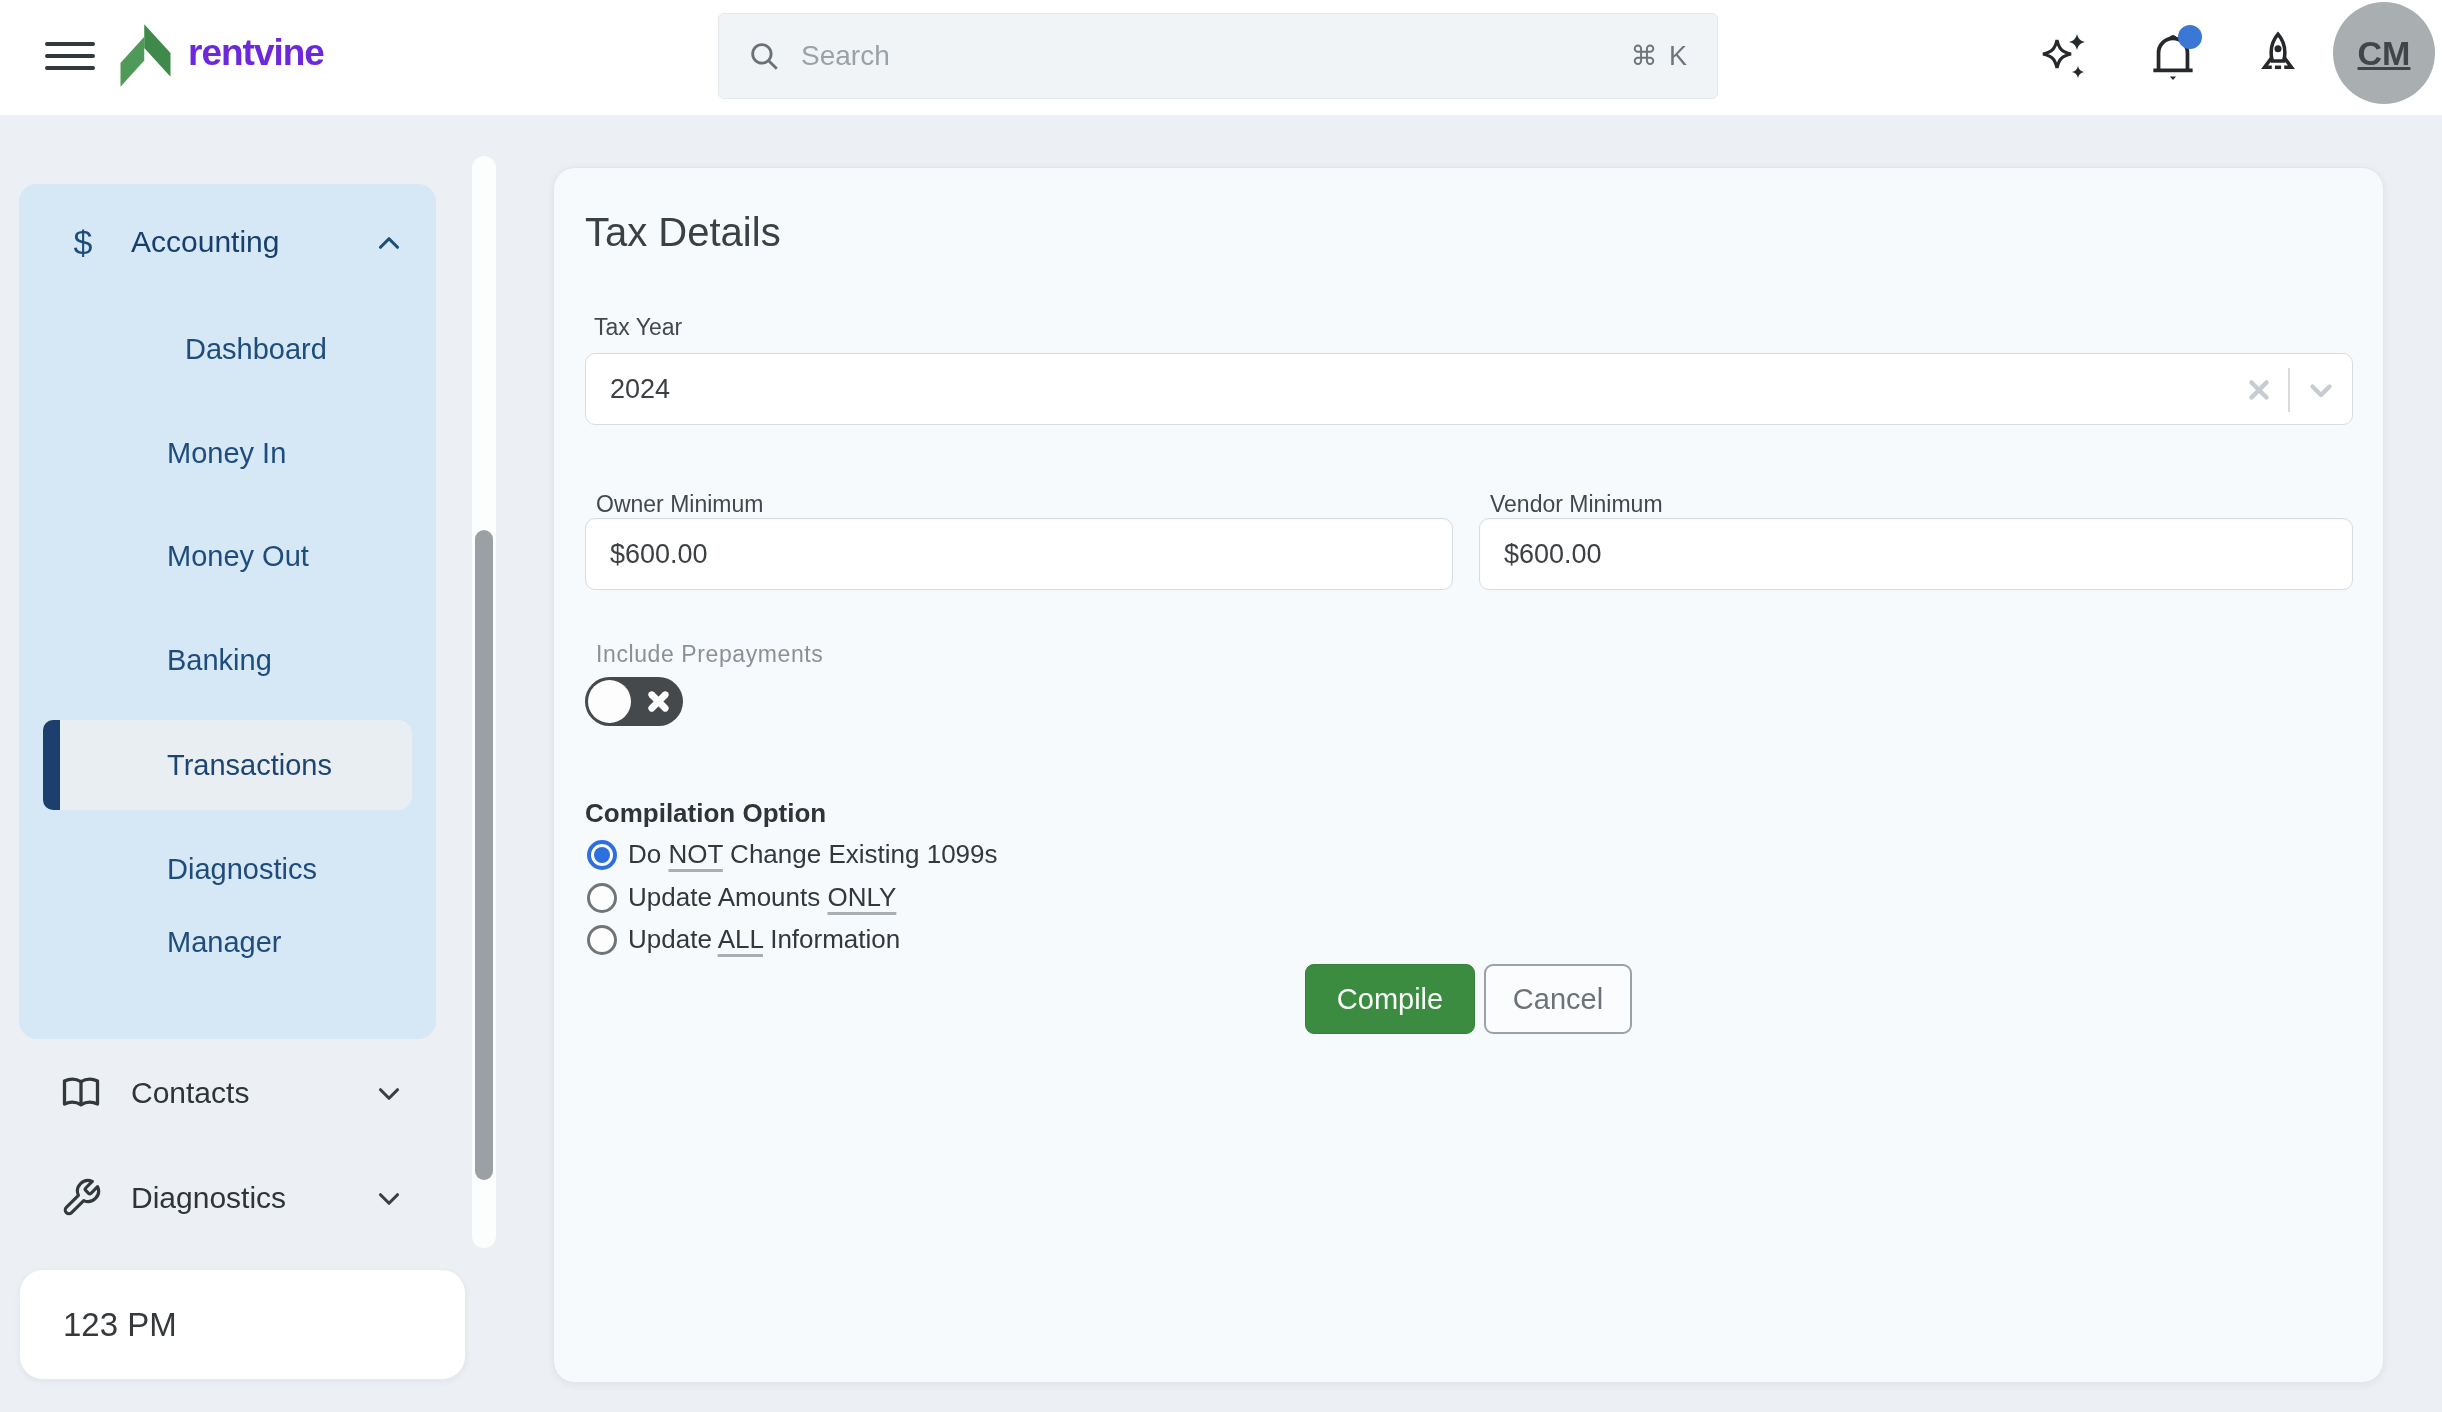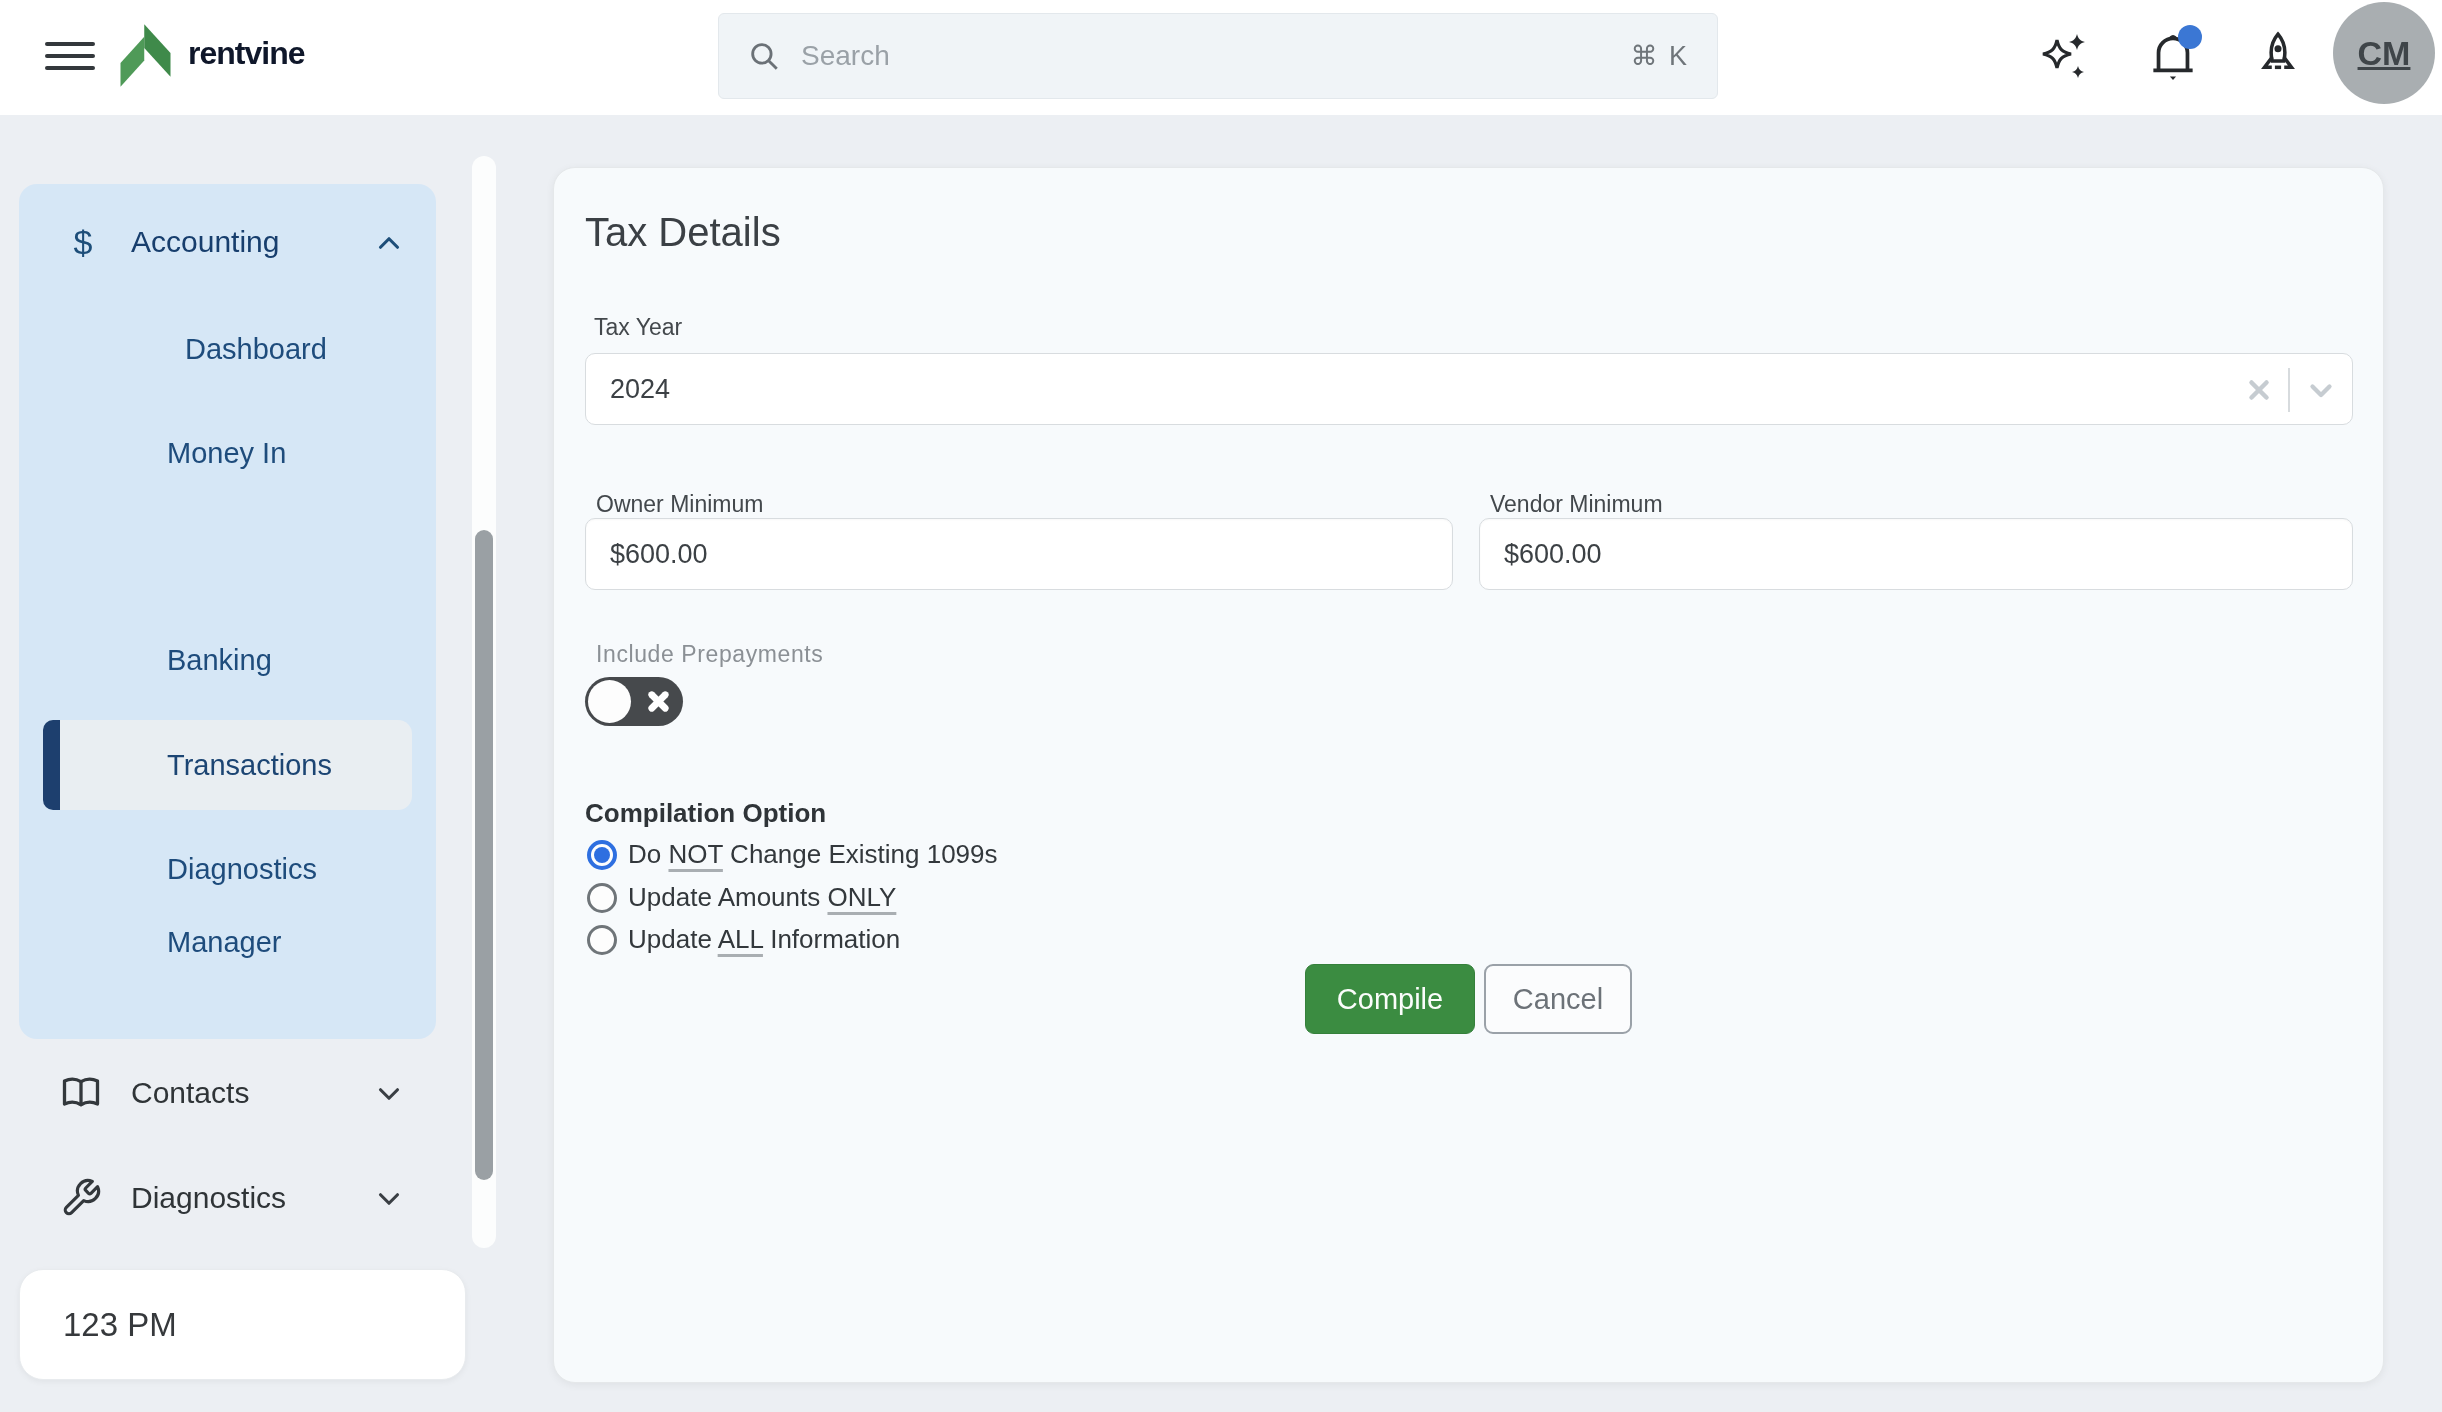--- a/index.html
+++ b/index.html
@@ -5,21 +5,21 @@
   * { margin:0; padding:0; box-sizing:border-box; }
   html,body { width:2442px; height:1412px; }
   body { font-family:"Liberation Sans", sans-serif; background:#eceff3; overflow:hidden; }
   #app { position:relative; width:2442px; height:1412px; background:#eceff3; }
 
   
   .header { position:absolute; left:0; top:0; width:2442px; height:115px; background:#ffffff; }
   .hamburger { position:absolute; left:45px; top:34px; width:50px; height:44px; cursor:pointer; }
   .hamburger span { display:block; height:4px; background:#33383c; border-radius:2px; margin:8px 0; }
   .logo { position:absolute; left:116px; top:18px; display:flex; align-items:center; gap:8px; }
-  .logo-text { font-size:32px; font-weight:700; color:#0f172a; letter-spacing:-1px;text-align:center; }
+  .logo-text { font-size:37px; font-weight:700; color:#6d28d9; letter-spacing:-1px;text-align:center; }
   .searchbox { position:absolute; left:718px; top:13px; width:1000px; height:86px; background:#f0f4f7;
                border:1px solid #e3e8ec; border-radius:6px; display:flex; align-items:center; padding:0 28px; }
   .search-placeholder { color:#9aa1a7; font-size:28px; margin-left:20px; flex:1; }
   .shortcut { color:#6f757a; font-size:27px; letter-spacing:2px; }
   .hicon { position:absolute; top:24px; width:68px; height:68px; display:flex; align-items:center; justify-content:center; cursor:pointer; }
   .avatar { position:absolute; left:2333px; top:2px; width:102px; height:102px; border-radius:50%;
             background:#a9aeb1; display:flex; align-items:center; justify-content:center;
             color:#3f4549; font-weight:700; font-size:34px; cursor:pointer;text-decoration:underline; }
   .bell-dot { position:absolute; right:2px; top:-2px; width:24px; height:24px; border-radius:50%; background:#3b77d4; }
 
@@ -159,20 +159,23 @@
         </svg>
       </span>
     </div>
 
     <div class="side-item" style="top:134px;padding-left:18px;">
       <span class="lbl">Dashboard</span>
     </div>
     <div class="side-item" style="top:238px;">
       <span class="lbl">Money In</span>
     </div>
+    <div class="side-item" style="top:341px;">
+      <span class="lbl">Money Out</span>
+    </div>
     <div class="side-item" style="top:445px;">
       <span class="lbl">Banking</span>
     </div>
 
     <div class="side-item sel-wrap" style="top:536px;">
       <span class="sel-bar"></span>
       <span class="lbl">Transactions</span>
     </div>
 
     <div class="side-item" style="top:654px;">

